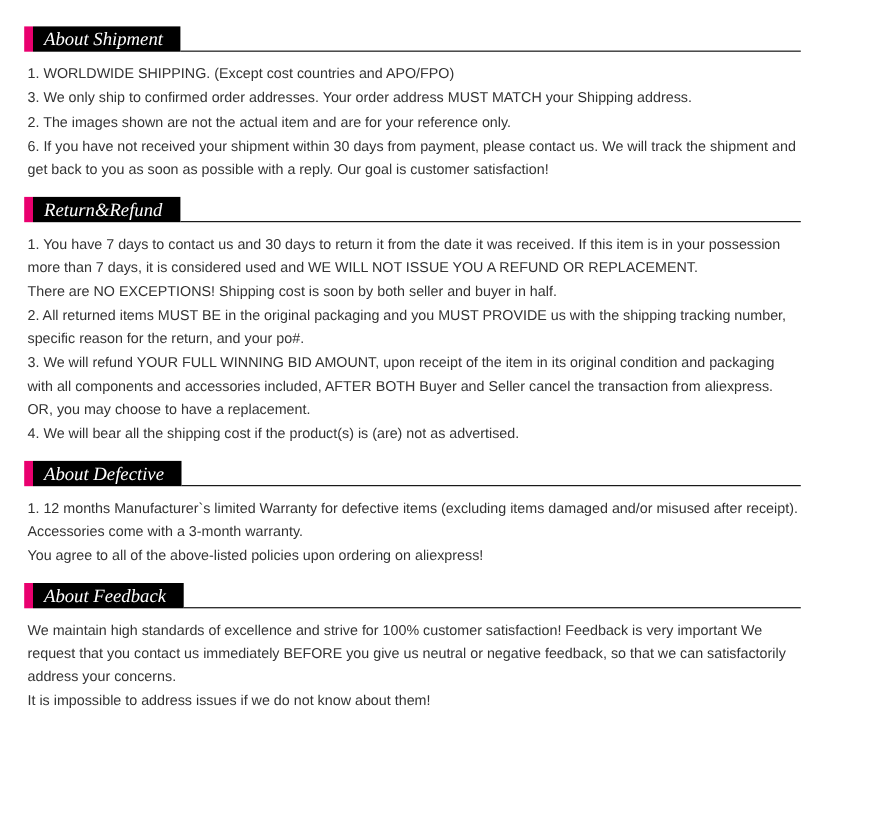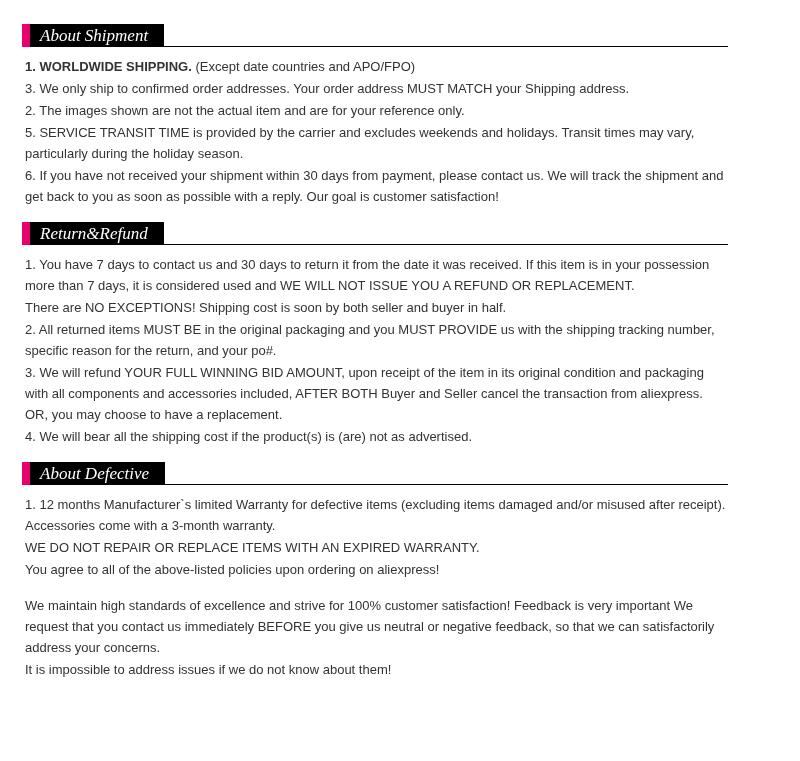--- a/index.html
+++ b/index.html
@@ -53,38 +53,37 @@
     background: var(--rule);
   }
   .sec-body {
     color: var(--body-text);
     font-size: 13px;
     line-height: 21px;
     padding-left: 3px;
     padding-right: 2px;
   }
   .sec-body p { margin: 0 0 1px 0; }
-  .sec-body b { font-weight: bold; }
+  .sec-body b { font-weight: normal; }
 </style>
 </head>
 <body>
 
 <div class="page">
 
   <section class="sec">
     <div class="sec-header">
       <span class="accent-bar"></span>
       <span class="title-box">About Shipment</span>
       <span class="header-rule"></span>
     </div>
     <div class="sec-body">
-      <p><b>1. WORLDWIDE SHIPPING.</b><span> (Except date countries and APO/FPO)</span></p>
+      <p><b>1. WORLDWIDE SHIPPING.</b><span> (Except cost countries and APO/FPO)</span></p>
       <p><span>3. We only ship to confirmed order addresses. Your order address MUST MATCH your Shipping address.</span></p>
       <p><span>2. The images shown are not the actual item and are for your reference only.</span></p>
-      <p><span>5. SERVICE TRANSIT TIME is provided by the carrier and excludes weekends and holidays. Transit times may vary, particularly during the holiday season.</span></p>
       <p><span>6. If you have not received your shipment within 30 days from payment, please contact us. We will track the shipment and get back to you as soon as possible with a reply. Our goal is customer satisfaction!</span></p>
     </div>
   </section>
 
   <section class="sec">
     <div class="sec-header">
       <span class="accent-bar"></span>
       <span class="title-box">Return&amp;Refund</span>
       <span class="header-rule"></span>
     </div>
@@ -98,25 +97,29 @@
   </section>
 
   <section class="sec">
     <div class="sec-header">
       <span class="accent-bar"></span>
       <span class="title-box">About Defective</span>
       <span class="header-rule"></span>
     </div>
     <div class="sec-body">
       <p><span>1. 12 months Manufacturer`s limited Warranty for defective items (excluding items damaged and/or misused after receipt). Accessories come with a 3-month warranty.</span></p>
-      <p><span>WE DO NOT REPAIR OR REPLACE ITEMS WITH AN EXPIRED WARRANTY.</span></p>
       <p><span>You agree to all of the above-listed policies upon ordering on aliexpress!</span></p>
     </div>
   </section>
 
   <section class="sec">
+    <div class="sec-header">
+      <span class="accent-bar"></span>
+      <span class="title-box">About Feedback</span>
+      <span class="header-rule"></span>
+    </div>
     <div class="sec-body">
       <p><span>We maintain high standards of excellence and strive for 100% customer satisfaction! Feedback is very important We request that you contact us immediately BEFORE you give us neutral or negative feedback, so that we can satisfactorily address your concerns.</span></p>
       <p><span>It is impossible to address issues if we do not know about them!</span></p>
     </div>
   </section>
 
 </div>
 
 </body></html>

